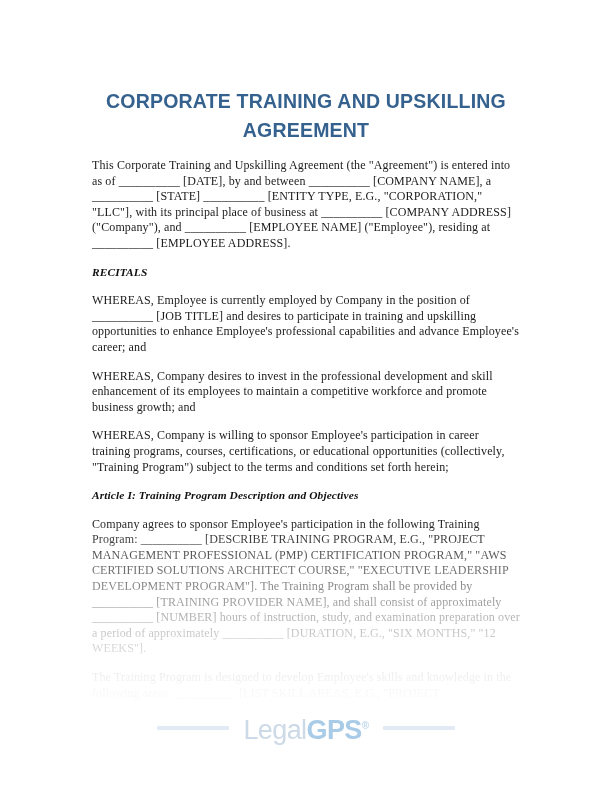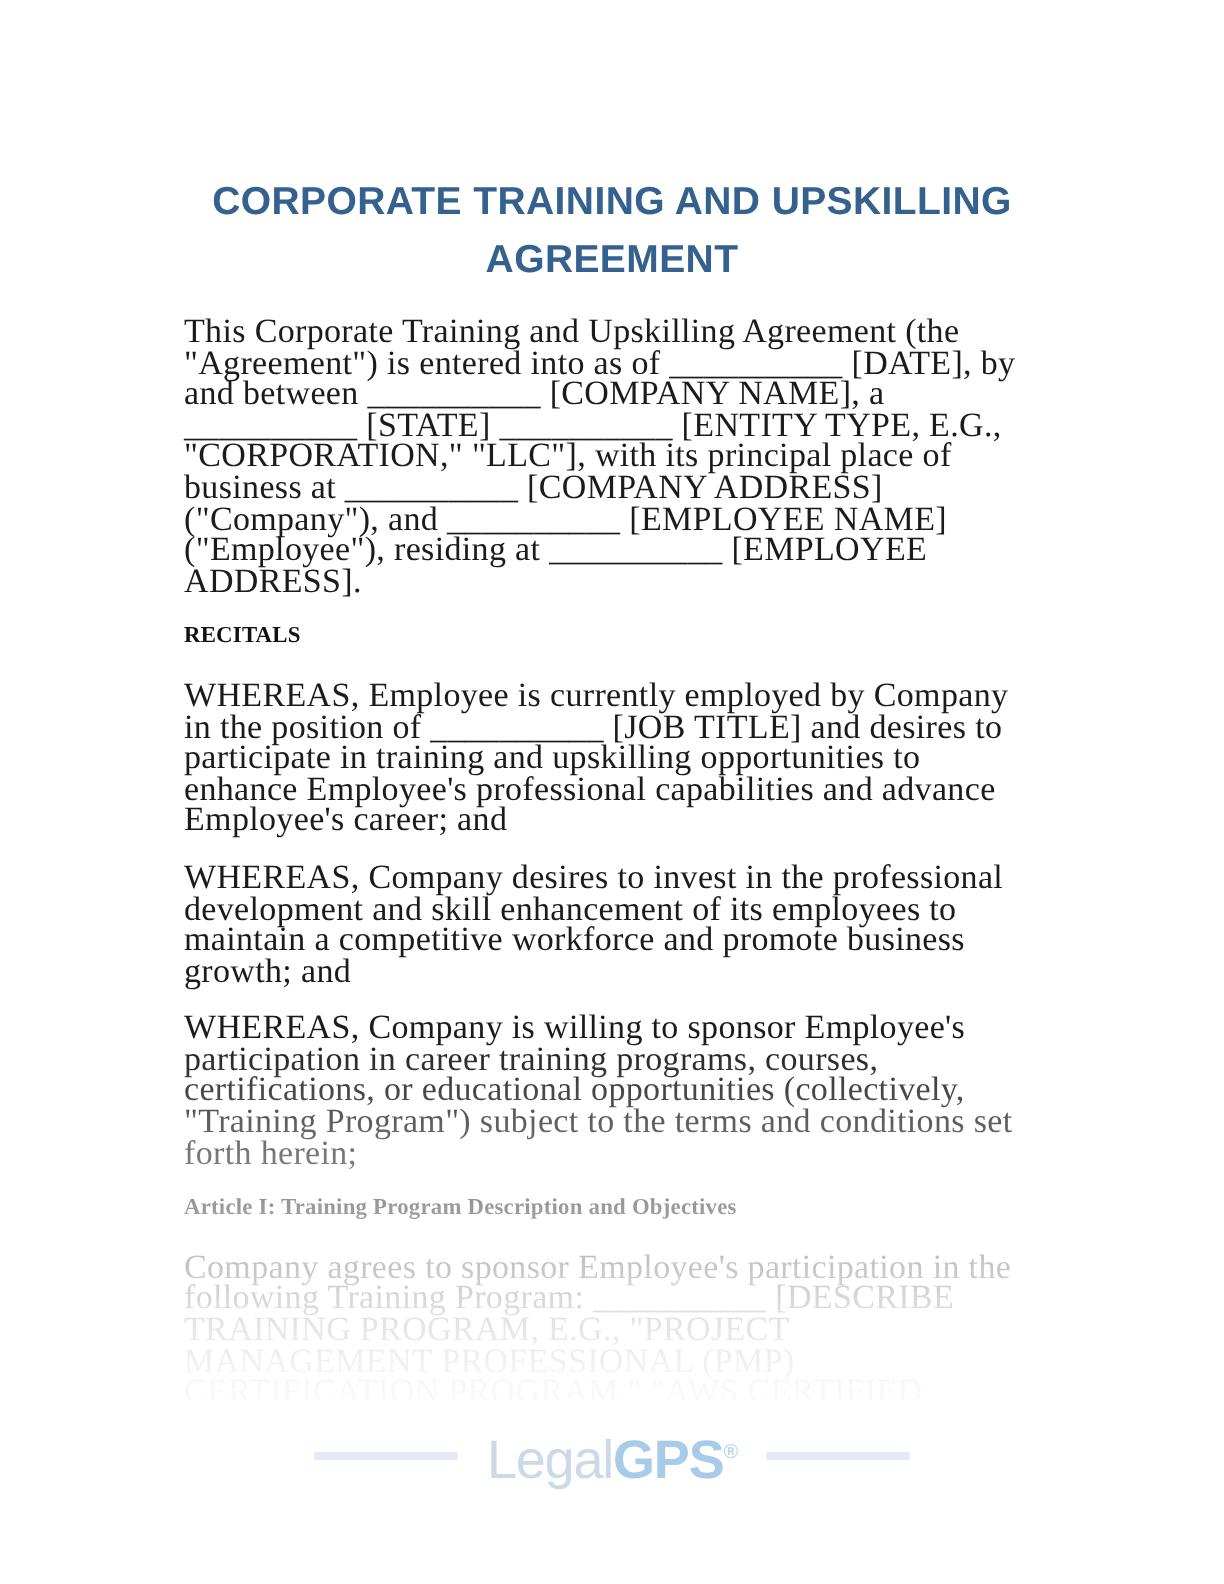--- a/index.html
+++ b/index.html
@@ -39,34 +39,35 @@
   
   .body-wrap {
     position: absolute;
     left: 92px;
     top: 158px;
     width: 428px;
   }
 
   p.para {
     margin: 0 0 13px 0;
-    font-size: 17px;
+    font-size: 12px;
     line-height: 15.6px;
     color: #1b1b1b;
     text-align: left;
     letter-spacing: 0.01em;
   }
 
   p.heading {
     margin: 0 0 13px 0;
     font-size: 11.4px;
     line-height: 15.6px;
     font-weight: bold;
     color: #111111;
     letter-spacing: 0.01em;
+    font-style: italic;
   }
 
   
   .fade-mask {
     position: absolute;
     left: 0;
     right: 0;
     top: 520px;
     height: 200px;
     background: linear-gradient(

